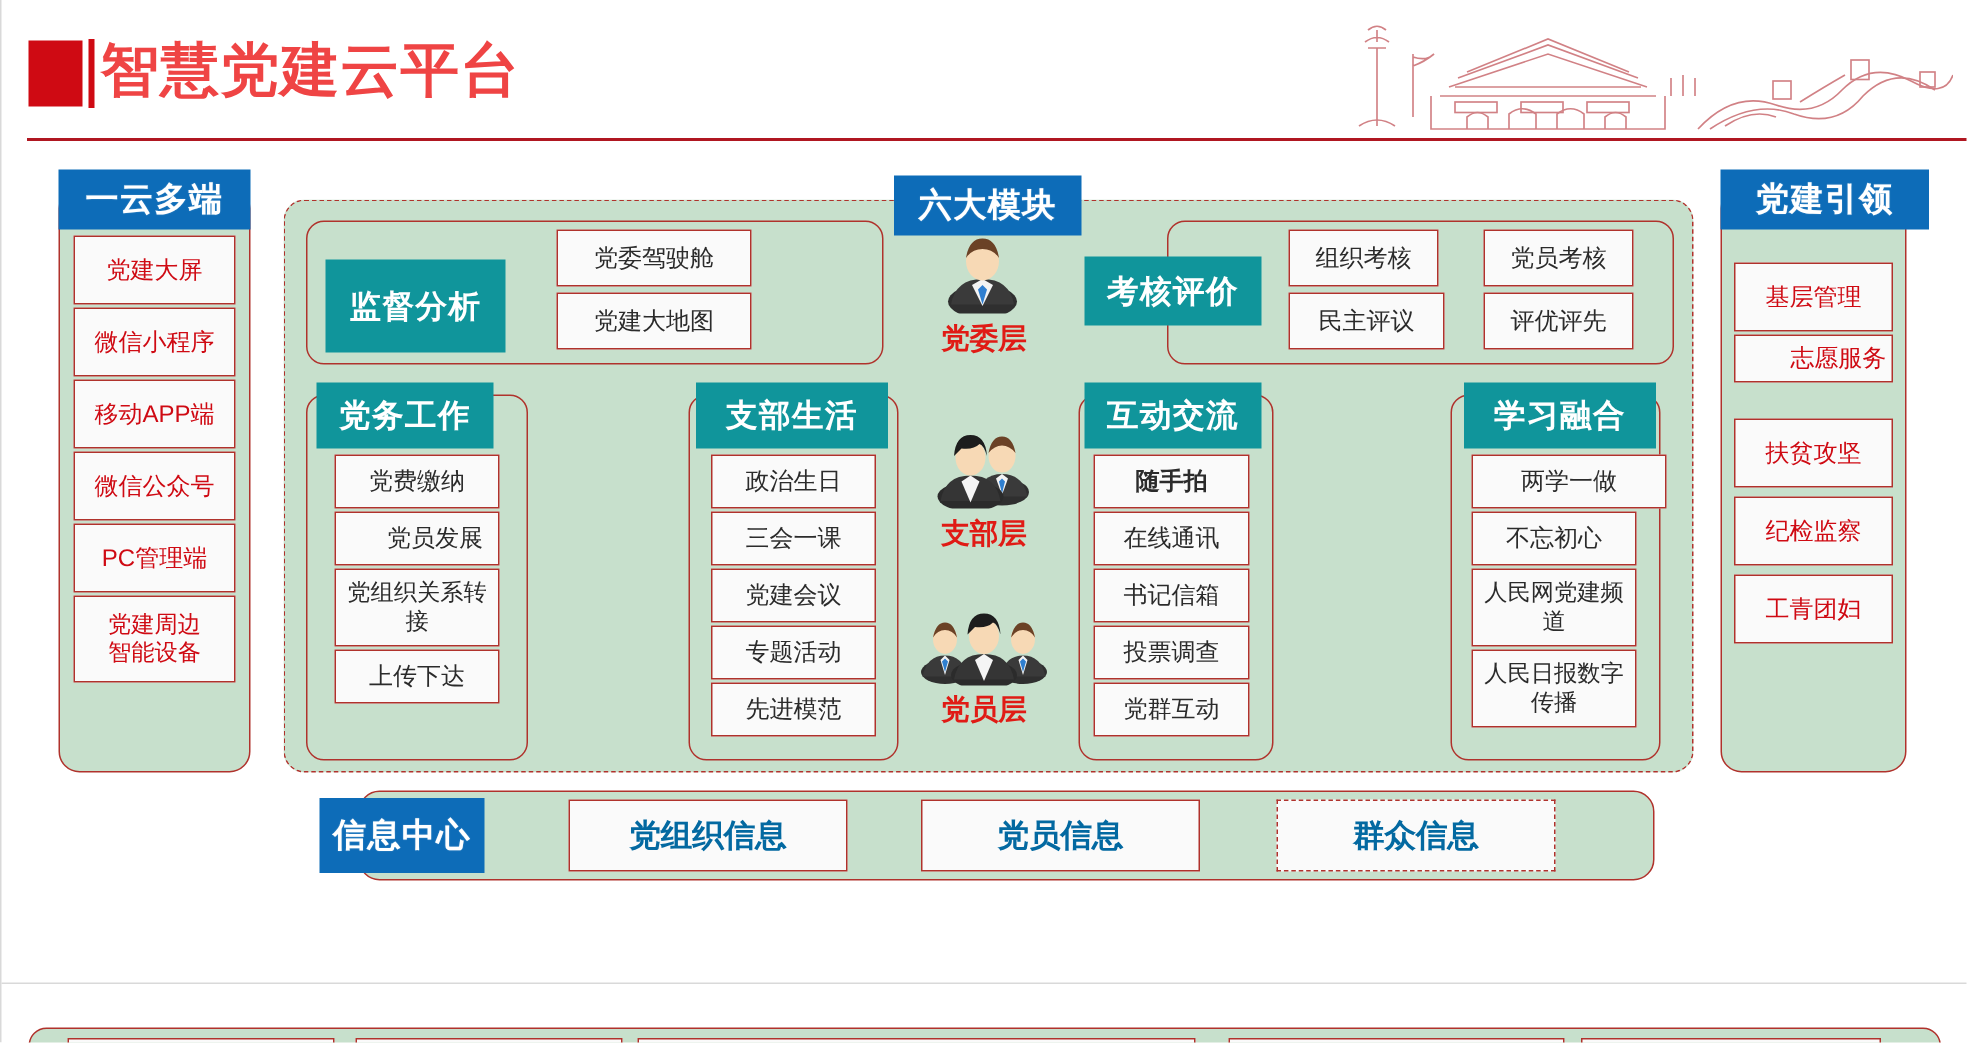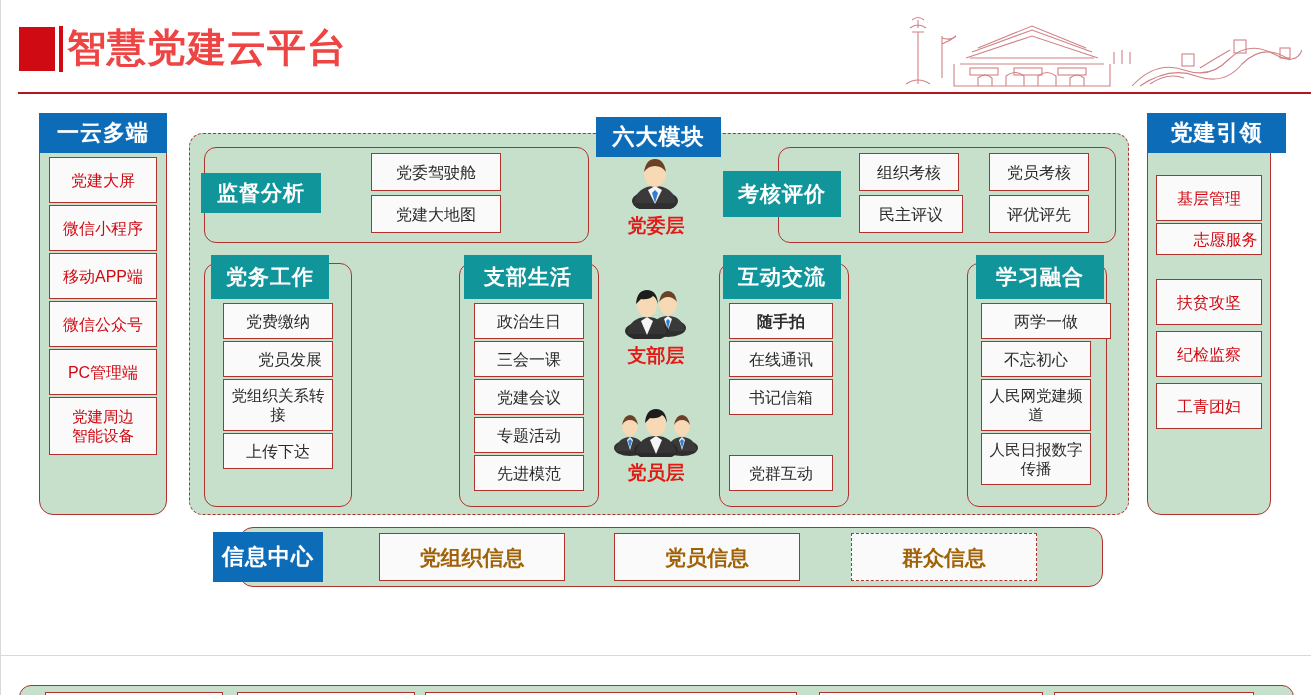--- a/index.html
+++ b/index.html
@@ -31,21 +31,21 @@
   .blue-cap{position:absolute;background:#0d6cb8;color:#ffffff;font-size:22px;font-weight:bold;
             display:flex;align-items:center;justify-content:center;letter-spacing:1px;z-index:6;
             text-shadow:0 0 1px rgba(255,255,255,.35);}
   .teal-cap{position:absolute;background:#10959b;color:#ffffff;font-size:21px;font-weight:bold;
             display:flex;align-items:center;justify-content:center;letter-spacing:1px;z-index:6;}
 
   .cell{position:absolute;background:#fafafa;border:1.5px solid #b0322c;box-sizing:border-box;
         display:flex;align-items:center;justify-content:center;text-align:center;
         font-size:16px;color:#2b2b2b;line-height:19px;z-index:4;}
   .cell.red{color:#cf0a13;}
-  .cell.redbold{color:#a16207;font-weight:bold;font-size:21px;}
+  .cell.redbold{color:#0369a1;font-weight:bold;font-size:21px;}
   .cell.dashedb{border-style:dashed;}
   .cell.tall{font-size:15.5px;}
 
   
   .avatar{position:absolute;z-index:5;}
   .av-label{position:absolute;color:#e01b15;font-size:19px;font-weight:bold;text-align:center;z-index:5;}
 
   
   .footbar{position:absolute;left:18px;top:590px;width:1275px;height:45px;
            background:#c7e0cc;border:1.6px solid #b0322c;border-radius:12px;box-sizing:border-box;}
@@ -107,21 +107,21 @@
     <div class="cell red" style="left:48px;top:110px;width:108px;height:46px;">微信小程序</div>
     <div class="cell red" style="left:48px;top:158px;width:108px;height:46px;">移动APP端</div>
     <div class="cell red" style="left:48px;top:206px;width:108px;height:46px;">微信公众号</div>
     <div class="cell red" style="left:48px;top:254px;width:108px;height:46px;">PC管理端</div>
     <div class="cell red tall" style="left:48px;top:302px;width:108px;height:58px;padding:0 15px;">党建周边智能设备</div>
 
     <div class="gpanel dashed" style="left:188px;top:38px;width:940px;height:382px;"></div>
     <div class="blue-cap" style="left:595px;top:22px;width:125px;height:40px;">六大模块</div>
 
     <div class="subgroup" style="left:203px;top:52px;width:385px;height:96px;"></div>
-    <div class="teal-cap" style="left:200px;top:78px;width:120px;height:40px;">监督分析</div>
+    <div class="teal-cap" style="left:216px;top:78px;width:120px;height:62px;">监督分析</div>
     <div class="cell" style="left:370px;top:58px;width:130px;height:38px;">党委驾驶舱</div>
     <div class="cell" style="left:370px;top:100px;width:130px;height:38px;">党建大地图</div>
 
     <div class="subgroup" style="left:203px;top:168px;width:148px;height:244px;"></div>
     <div class="teal-cap" style="left:210px;top:160px;width:118px;height:44px;">党务工作</div>
     <div class="cell" style="left:222px;top:208px;width:110px;height:36px;">党费缴纳</div>
     <div class="cell" style="left:222px;top:246px;width:110px;height:36px;padding-left:24px;">党员发展</div>
     <div class="cell tall" style="left:222px;top:284px;width:110px;height:52px;">党组织关系转接</div>
     <div class="cell" style="left:222px;top:338px;width:110px;height:36px;">上传下达</div>
 
@@ -184,20 +184,21 @@
     <div class="cell" style="left:858px;top:58px;width:100px;height:38px;">组织考核</div>
     <div class="cell" style="left:988px;top:58px;width:100px;height:38px;">党员考核</div>
     <div class="cell" style="left:858px;top:100px;width:104px;height:38px;text-align:right;">民主评议</div>
     <div class="cell" style="left:988px;top:100px;width:100px;height:38px;">评优评先</div>
 
     <div class="subgroup" style="left:718px;top:168px;width:130px;height:244px;"></div>
     <div class="teal-cap" style="left:722px;top:160px;width:118px;height:44px;">互动交流</div>
     <div class="cell" style="left:728px;top:208px;width:104px;height:36px;font-weight:bold;">随手拍</div>
     <div class="cell" style="left:728px;top:246px;width:104px;height:36px;">在线通讯</div>
     <div class="cell" style="left:728px;top:284px;width:104px;height:36px;">书记信箱</div>
+    <div class="cell" style="left:728px;top:322px;width:104px;height:36px;">投票调查</div>
     <div class="cell" style="left:728px;top:360px;width:104px;height:36px;">党群互动</div>
 
     <div class="subgroup" style="left:966px;top:168px;width:140px;height:244px;"></div>
     <div class="teal-cap" style="left:975px;top:160px;width:128px;height:44px;">学习融合</div>
     <div class="cell" style="left:980px;top:208px;width:130px;height:36px;">两学一做</div>
     <div class="cell" style="left:980px;top:246px;width:110px;height:36px;">不忘初心</div>
     <div class="cell tall" style="left:980px;top:284px;width:110px;height:52px;">人民网党建频道</div>
     <div class="cell tall" style="left:980px;top:338px;width:110px;height:52px;">人民日报数字传播</div>
 
     <div class="gpanel" style="left:1146px;top:30px;width:124px;height:390px;"></div>

